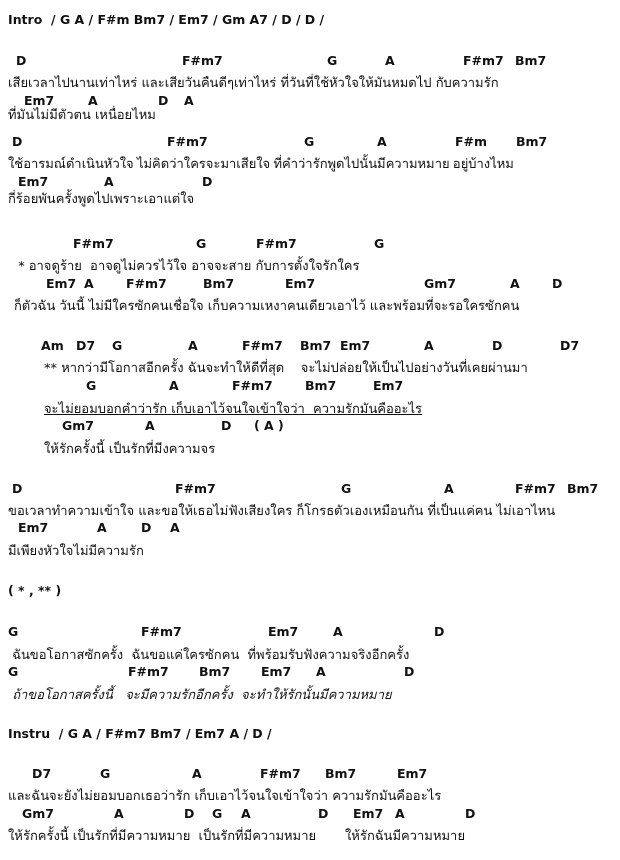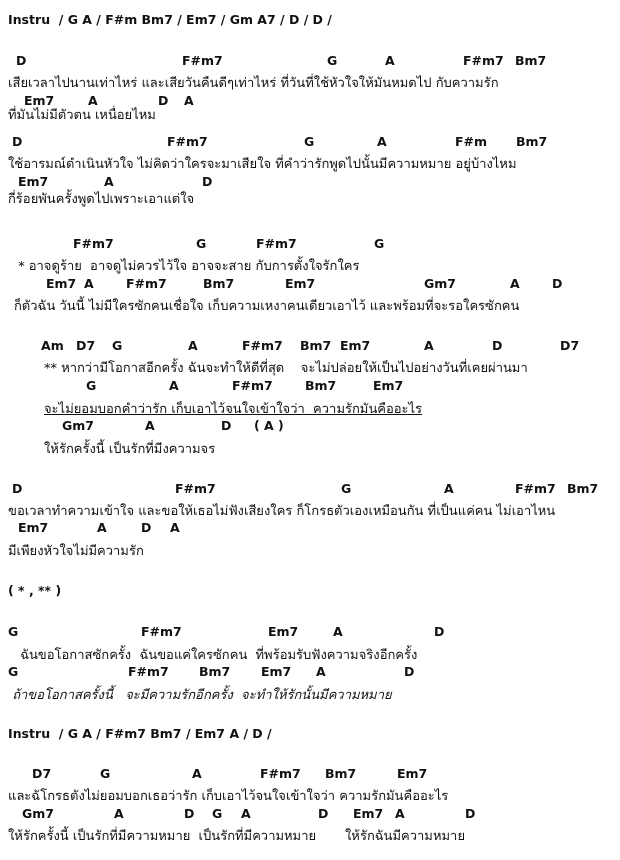--- a/index.html
+++ b/index.html
@@ -29,28 +29,28 @@
       font-weight: bold;
       font-size: 12.5px;
       color: #111111;
       white-space: pre;
     }
   </style>
 </head>
 <body>
 
 <div>
-  <div class="section" style="left:8px; top:12px;">Instru  / G A / F#m Bm7 / Em7 / Gm A7 / D / D /</div>
+  <div class="section" style="left:8px; top:12px;">Intro  / G A / F#m Bm7 / Em7 / Gm A7 / D / D /</div>
 
   <div class="chord-row"></div>
   <div class="lyric" style="left:8px; top:72px;">เสียเวลาไปนานเท่าไหร่ และเสียวันคืนดีๆเท่าไหร่ ที่วันที่ใช้หัวใจให้มันหมดไป กับความรัก</div>
   <div class="chord-row"></div>
   <div class="lyric" style="left:8px; top:104px;">ที่มันไม่มีตัวตน เหนื่อยไหม</div>
   <div class="chord-row"></div>
-  <div class="lyric" style="left:8px; top:153px;">ใช้อารมณ์ดำเนินหัวใจ ไม่คิดว่าใครจะมาเสียใจ ที่คำว่ารักพูดไปนั้นมีความหมาย อยู่บ้างไหม</div>
+  <div class="lyric" style="left:8px; top:153px;font-family:Liberation Serif, serif;">ใช้อารมณ์ดำเนินหัวใจ ไม่คิดว่าใครจะมาเสียใจ ที่คำว่ารักพูดไปนั้นมีความหมาย อยู่บ้างไหม</div>
   <div class="chord-row"></div>
   <div class="lyric" style="left:8px; top:188px;">กี่ร้อยพันครั้งพูดไปเพราะเอาแต่ใจ</div>
 
   <div class="chord-row"></div>
   <div class="lyric" style="left:14px; top:255px;"> * อาจดูร้าย  อาจดูไม่ควรไว้ใจ อาจจะสาย กับการตั้งใจรักใคร</div>
   <div class="chord-row"></div>
   <div class="lyric" style="left:14px; top:295px;">ก็ตัวฉัน วันนี้ ไม่มีใครซักคนเชื่อใจ เก็บความเหงาคนเดียวเอาไว้ และพร้อมที่จะรอใครซักคน</div>
 
   <div class="chord-row"></div>
   <div class="lyric" style="left:44px; top:357px;text-align:center;">** หากว่ามีโอกาสอีกครั้ง ฉันจะทำให้ดีที่สุด    จะไม่ปล่อยให้เป็นไปอย่างวันที่เคยผ่านมา</div>
@@ -60,28 +60,28 @@
   <div class="lyric" style="left:44px; top:438px;">ให้รักครั้งนี้ เป็นรักที่มีงความจร</div>
 
   <div class="chord-row"></div>
   <div class="lyric" style="left:8px; top:500px;">ขอเวลาทำความเข้าใจ และขอให้เธอไม่ฟังเสียงใคร ก็โกรธตัวเองเหมือนกัน ที่เป็นแค่คน ไม่เอาไหน</div>
   <div class="chord-row"></div>
   <div class="lyric" style="left:8px; top:540px;">มีเพียงหัวใจไม่มีความรัก</div>
 
   <div class="section" style="left:8px; top:583px;">( * , ** )</div>
 
   <div class="chord-row"></div>
-  <div class="lyric" style="left:8px; top:644px;margin-left:8px;"> ฉันขอโอกาสซักครั้ง  ฉันขอแค่ใครซักคน  ที่พร้อมรับฟังความจริงอีกครั้ง</div>
+  <div class="lyric" style="left:8px; top:644px;"> ฉันขอโอกาสซักครั้ง  ฉันขอแค่ใครซักคน  ที่พร้อมรับฟังความจริงอีกครั้ง</div>
   <div class="chord-row"></div>
   <div class="lyric" style="left:8px; top:684px;font-style:italic;"> ถ้าขอโอกาสครั้งนี้   จะมีความรักอีกครั้ง  จะทำให้รักนั้นมีความหมาย</div>
 
   <div class="section" style="left:8px; top:726px;">Instru  / G A / F#m7 Bm7 / Em7 A / D /</div>
 
   <div class="chord-row"></div>
-  <div class="lyric" style="left:8px; top:785px;">และฉัโกรธตังไม่ยอมบอกเธอว่ารัก เก็บเอาไว้จนใจเข้าใจว่า ความรักมันคืออะไร</div>
+  <div class="lyric" style="left:8px; top:785px;">และฉันจะยังไม่ยอมบอกเธอว่ารัก เก็บเอาไว้จนใจเข้าใจว่า ความรักมันคืออะไร</div>
   <div class="chord-row"></div>
   <div class="lyric" style="left:8px; top:825px;">ให้รักครั้งนี้ เป็นรักที่มีความหมาย  เป็นรักที่มีความหมาย       ให้รักฉันมีความหมาย</div>
 </div>
 
 <span class="chord" style="left: 16px; top: 53px;">D</span>
 <span class="chord" style="left: 182px; top: 53px;">F#m7</span>
 <span class="chord" style="left: 327px; top: 53px;">G</span>
 <span class="chord" style="left: 385px; top: 53px;">A</span>
 <span class="chord" style="left: 463px; top: 53px;">F#m7</span>
 <span class="chord" style="left: 515px; top: 53px;">Bm7</span>

